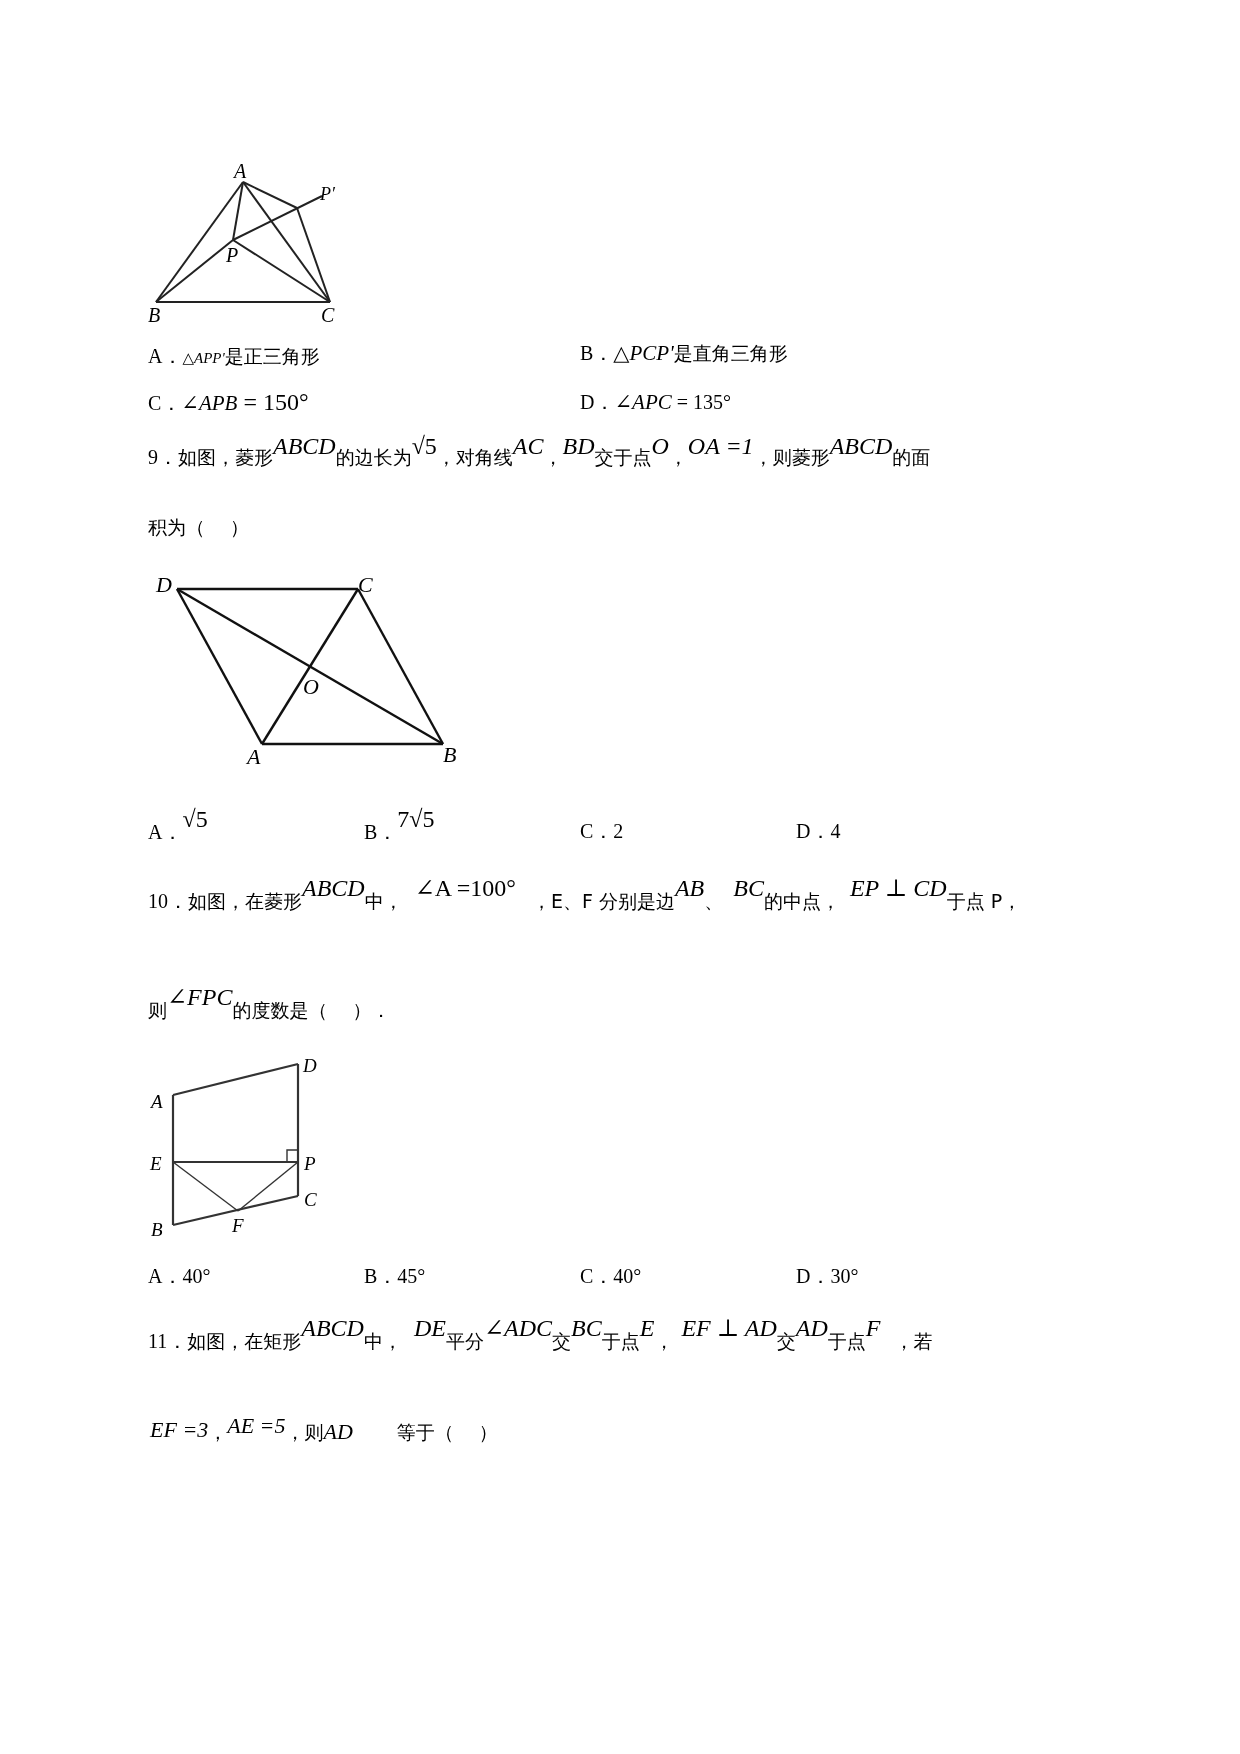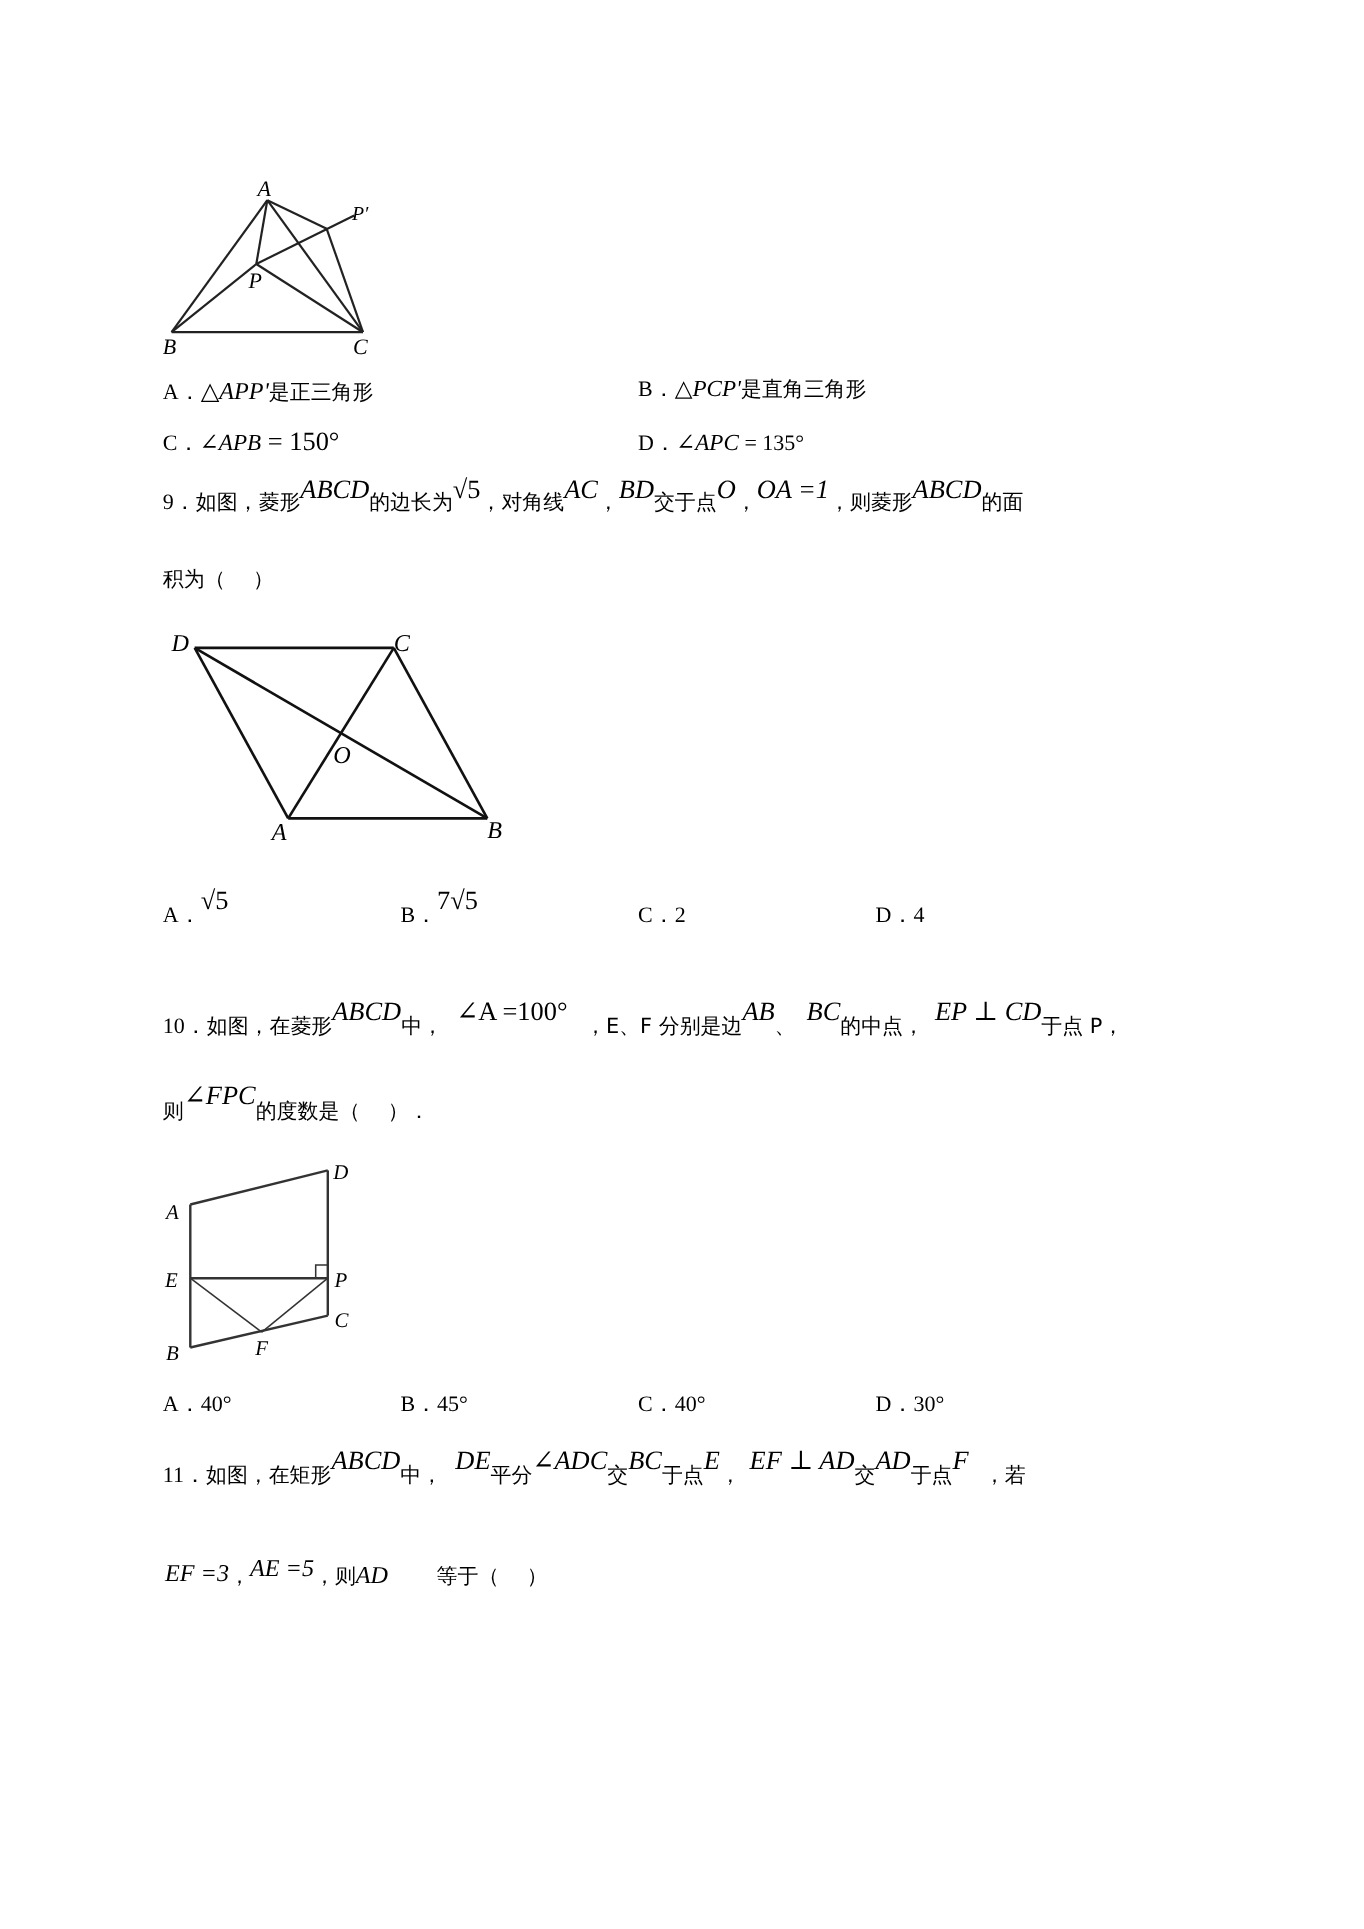--- a/index.html
+++ b/index.html
@@ -31,21 +31,21 @@
     <line x1="297" y1="208" x2="330" y2="302"></line>
   </g>
   <text x="234" y="178" font-size="20">A</text>
   <text x="320" y="200" font-size="18">P′</text>
   <text x="226" y="262" font-size="20">P</text>
   <text x="148" y="322" font-size="20">B</text>
   <text x="321" y="322" font-size="20">C</text>
 </svg>
 
 <div class="abs opt" style="left:148px;top:343px;">
-  <span class="lbl">A．</span><span class="math" style="font-size:22px">△APP'</span><span>是正三角形</span>
+  <span class="lbl">A．</span><span class="math" style="font-size:15px">△APP'</span><span>是正三角形</span>
 </div>
 <div class="abs opt" style="left:580px;top:340px;">
   <span class="lbl">B．</span><span class="math" style="font-size:21px">△PCP'</span><span>是直角三角形</span>
 </div>
 <div class="abs opt" style="left:148px;top:389px;">
   <span class="lbl">C．</span><span class="math" style="font-size:21px">∠APB</span><span class="serif" style="font-size:24px"> = 150°</span>
 </div>
 <div class="abs opt" style="left:580px;top:389px;">
   <span class="lbl">D．</span><span class="math" style="font-size:21px">∠APC</span><span class="serif" style="font-size:20px"> = 135°</span>
 </div>
@@ -77,21 +77,21 @@
 <div class="abs opt" style="left:364px;top:818px;">
   <span class="lbl">B．</span><span class="mathup" style="position:relative;top:-12px">7√5</span>
 </div>
 <div class="abs opt" style="left:580px;top:818px;">
   <span class="lbl">C．</span><span class="serif" style="font-size:20px">2</span>
 </div>
 <div class="abs opt" style="left:796px;top:818px;">
   <span class="lbl">D．</span><span class="serif" style="font-size:20px">4</span>
 </div>
 
-<div class="abs txt" style="left:148px;top:920px;">
+<div class="abs txt" style="left:148px;top:888px;">
   <span class="serif" style="font-size:20px">10．</span><span>如图，在菱形</span><span class="math" style="position:relative;top:-12px">ABCD</span><span>中，</span><span class="mathup" style="position:relative;top:-12px;margin-left:12px;margin-right:16px">∠A =100°</span><span>，E、F 分别是边</span><span class="math" style="position:relative;top:-12px">AB</span><span>、</span><span class="math" style="position:relative;top:-12px;margin-left:10px">BC</span><span>的中点，</span><span class="math" style="position:relative;top:-12px;margin-left:10px">EP ⊥ CD</span><span>于点 P，</span>
 </div>
 <div class="abs txt" style="left:148px;top:997px;">
   <span>则</span><span class="math" style="position:relative;top:-12px">∠FPC</span><span>的度数是（　 ）．</span>
 </div>
 
 <svg style="left:0;top:0" width="1240" height="1260">
   <g stroke="#333" stroke-width="2.2" fill="none">
     <line x1="173" y1="1095" x2="298" y2="1064"></line>
     <line x1="298" y1="1064" x2="298" y2="1196"></line>

